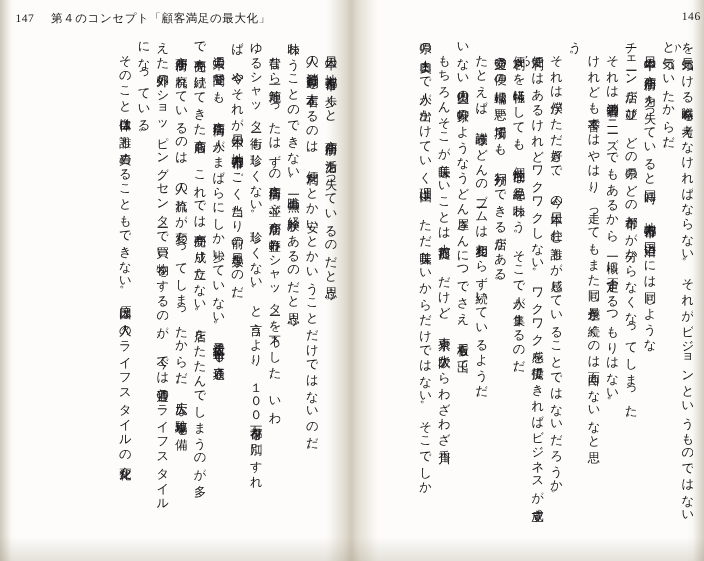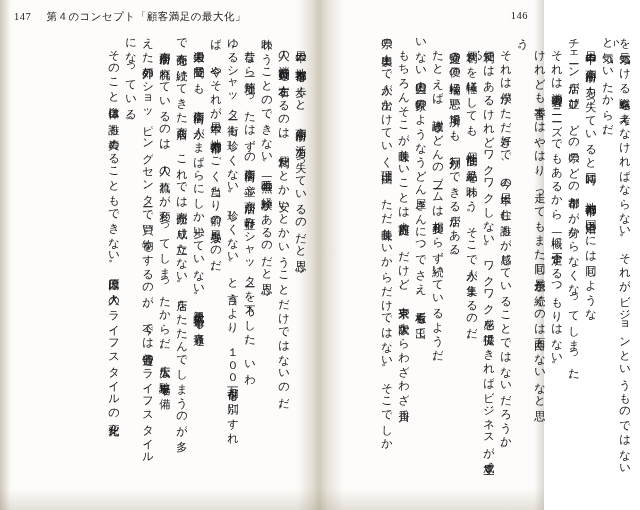--- a/index.html
+++ b/index.html
@@ -8,21 +8,21 @@
   }
   body {
     width: 640px;
     height: 510px;
     background: #ffffff;
     font-family: "Liberation Serif", serif;
     overflow: hidden;
   }
   .book {
     position: relative;
-    width: 544px;
+    width: 640px;
     height: 510px;
     background: #fdfcf8;
     box-sizing: border-box;
   }
   
   .paper {
     position: absolute;
     left: 0; top: 0; right: 0; bottom: 0;
     background:
       linear-gradient(to right,
@@ -68,21 +68,21 @@
     letter-spacing: 0.5px;
     white-space: nowrap;
   }
   .header-left {
     left: 14px;
   }
   .header-left .folio {
     margin-right: 12px;
   }
   .header-right {
-    right: 16px;
+    right: 3px;
   }
 
   
   .page {
     position: absolute;
     top: 30px;
     height: 448px;
   }
   .page-left { left: 10px; width: 296px; }
   .page-right { left: 330px; width: 300px; }

